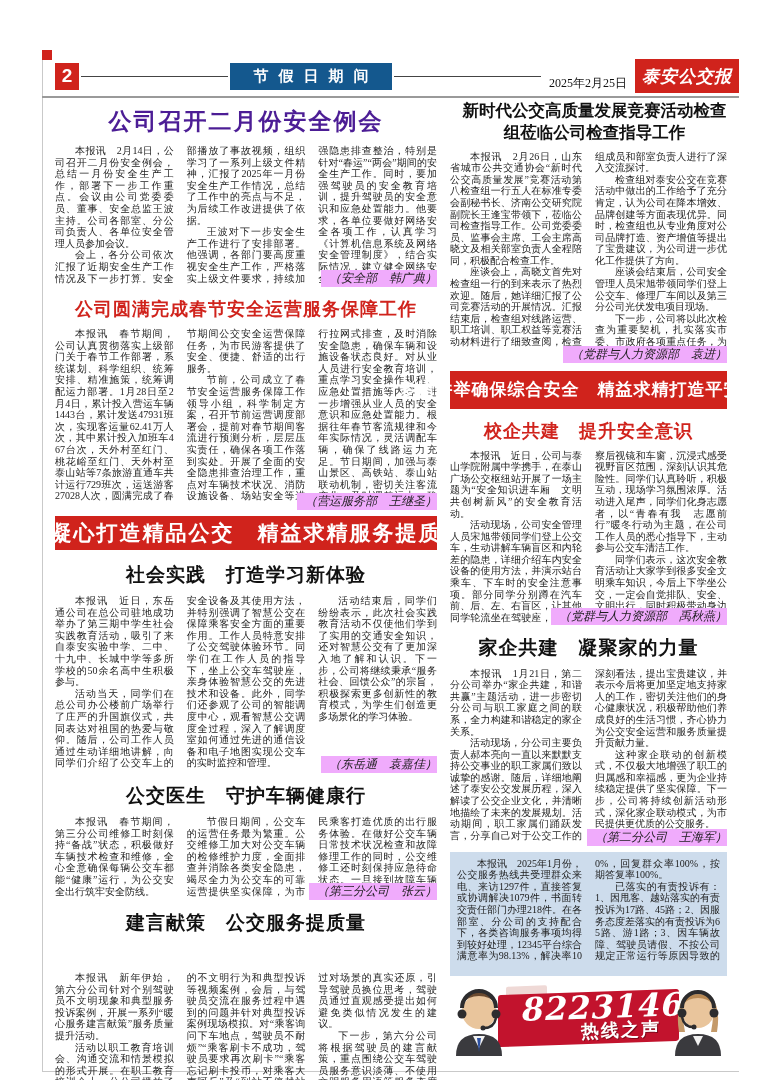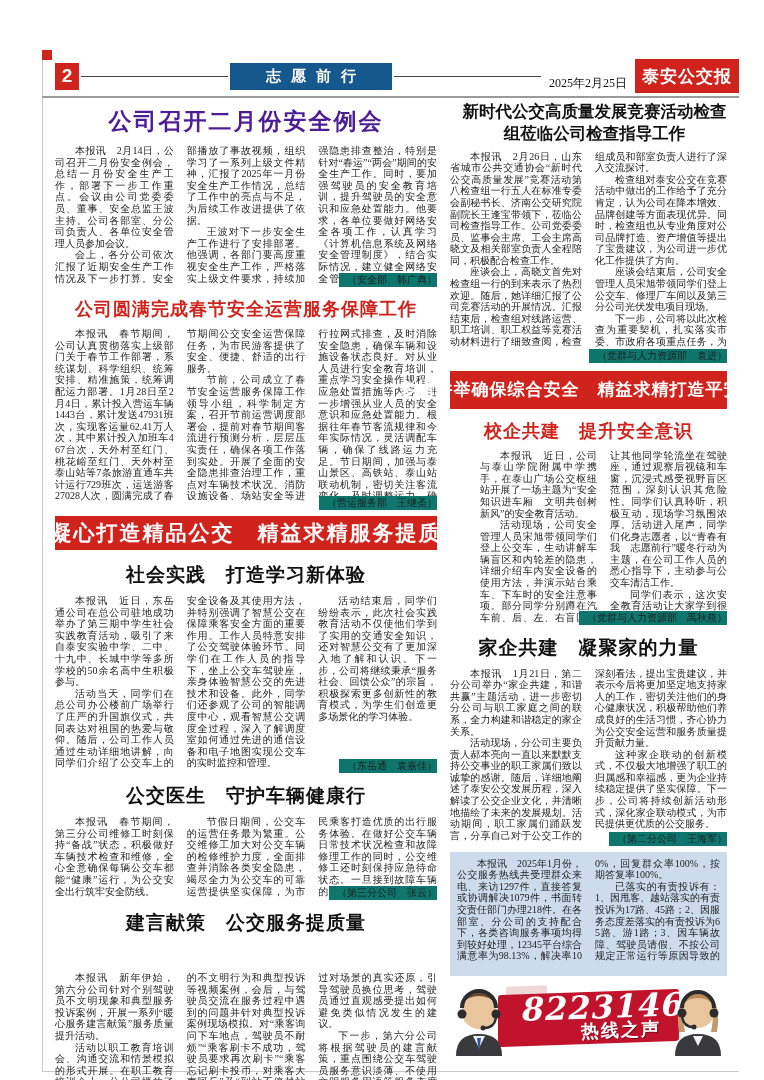--- a/index.html
+++ b/index.html
@@ -12,41 +12,41 @@
 
   
   .header{position:absolute;left:55px;top:60px;width:684px;height:32px;display:flex;align-items:center;}
   .pagenum{width:24px;height:27px;background:#d0231c;color:#fff;font-family:"Liberation Sans",sans-serif;
            font-weight:bold;font-size:19px;display:flex;align-items:center;justify-content:center;flex:0 0 auto;}
   .hline{flex:1 1 auto;height:1px;background:#444;margin:0 2px;}
   .section-box{width:162px;height:27px;background:#14588e;color:#fff;font-family:"Liberation Sans",sans-serif;
            font-weight:bold;font-size:15px;letter-spacing:10px;display:flex;align-items:center;justify-content:center;
            padding-left:10px;box-sizing:border-box;flex:0 0 auto;}
   .date{font-size:12px;color:#111;margin:12px 8px 0 6px;white-space:nowrap;flex:0 0 auto;align-self:flex-end;}
-  .masthead{width:104px;height:34px;background:#d0231c;color:#fff;font-weight:bold;
+  .masthead{width:104px;height:34px;background:#d0231c;color:#fff;font-style:italic;font-weight:bold;
            font-size:17px;display:flex;align-items:center;justify-content:center;letter-spacing:1px;flex:0 0 auto;}
   .header-rule{position:absolute;left:42px;top:96px;width:697px;height:2px;background:#9a9a9a;}
 
   
   .col-left{position:absolute;left:55px;top:102px;width:382px;}
   .col-right{position:absolute;left:450px;top:100px;width:277px;}
 
   h2{margin:0;padding:0;text-align:center;font-weight:bold;}
   .t-red-big{color:#4c1d95;font-size:23px;letter-spacing:2px;margin:4px 0 8px 0;}
   .t-red-mid{color:#d0231c;font-size:18px;letter-spacing:1px;margin:10px 0 7px 0;}
   .t-black{color:#111;font-size:19px;letter-spacing:1px;margin:10px 0 7px 0;}
-  .t-sans{font-family:Liberation Sans, sans-serif;color:#111;font-size:16.5px;line-height:1.35;margin:0 0 6px 12px;}
+  .t-sans{font-family:Liberation Serif, serif;color:#111;font-size:16.5px;line-height:1.35;margin:0 0 6px 12px;}
 
   .bodywrap{position:relative;overflow:hidden;}
   .body{height:100%;column-gap:13px;column-fill:auto;text-align:justify;
         font-size:10px;line-height:11.6px;word-break:break-all;}
   .cols3{column-count:3;}
   .cols2{column-count:2;}
   .body p{margin:0;text-indent:2em;}
-  .byline{position:absolute;right:0;bottom:0;font-size:10px;background:#0f766e;padding-left:8px;}
+  .byline{position:absolute;right:0;bottom:0;font-size:12px;background:#f0abfc;padding-left:8px;font-style:italic;}
 
   .banner{background:#d0231c;color:#fff;font-family:"Liberation Sans","DejaVu Sans",sans-serif;font-weight:bold;
           display:flex;align-items:center;justify-content:center;white-space:nowrap;}
   .banner-left{height:34px;font-size:21px;letter-spacing:2px;margin:6px 0 12px 0;}
   .banner-right{height:38px;font-size:17px;letter-spacing:1px;margin:8px 0 6px 0;}
 
   .bluebox{background:#cddcec;padding:6px 7px;margin-top:6px;}
 
   
   .hotline{position:relative;height:84px;margin-top:2px;background:#fff;}
@@ -67,21 +67,21 @@
 <body>
 
 <div class="page">
   <div class="frame-left"></div>
   <div class="frame-bottom"></div>
   <div class="corner-sq"></div>
 
   <div class="header">
     <div class="pagenum">2</div>
     <div class="hline"></div>
-    <div class="section-box">志愿前行</div>
+    <div class="section-box">节假日期间</div>
     <div class="hline"></div>
     <div class="date">2025年2月25日</div>
     <div class="masthead">泰安公交报</div>
   </div>
   <div class="header-rule"></div>
 
   <section class="col-left">
     <article>
       <h2 class="t-red-big">公司召开二月份安全例会</h2>
       <div class="bodywrap" style="height:142px;">
@@ -155,21 +155,21 @@
             <p>下一步，公司将以此次检查为重要契机，扎实落实市委、市政府各项重点任务，为市民提供更加优质、便捷、安全的出行服务，为城市发展贡献更大的公交力量。</p>
           </div>
         <div class="byline">（党群与人力资源部　袁进）</div>
       </div>
     </article>
 
     <div class="banner banner-right">多措并举确保综合安全　精益求精打造平安公交</div>
 
     <article>
       <h2 class="t-red-mid">校企共建　提升安全意识</h2>
-      <div class="bodywrap" style="height:175px;margin-left:30px;">
+      <div class="bodywrap" style="height:175px;">
         <div class="body cols2">
             <p>本报讯　近日，公司与泰山学院附属中学携手，在泰山广场公交枢纽站开展了一场主题为“安全知识进车厢　文明共创树新风”的安全教育活动。</p>
             <p>活动现场，公司安全管理人员宋旭带领同学们登上公交车，生动讲解车辆盲区和内轮差的隐患，详细介绍车内安全设备的使用方法，并演示站台乘车、下车时的安全注意事项。部分同学分别蹲在汽车前、后、左、右盲区，让其他同学轮流坐在驾驶座，通过观察后视镜和车窗，沉浸式感受视野盲区范围，深刻认识其危险性。同学们认真聆听，积极互动，现场学习氛围浓厚。活动进入尾声，同学们化身志愿者，以“青春有我　志愿前行”暖冬行动为主题，在公司工作人员的悉心指导下，主动参与公交车清洁工作。</p>
             <p>同学们表示，这次安全教育活动让大家学到很多安全文明乘车知识，今后上下学坐公交，一定会自觉排队、安全、文明出行，同时积极带动身边人，做文明交通的倡导者、实践者和守护者。</p>
           </div>
         <div class="byline">（党群与人力资源部　禹秋燕）</div>
       </div>
     </article>
 
     <article>

